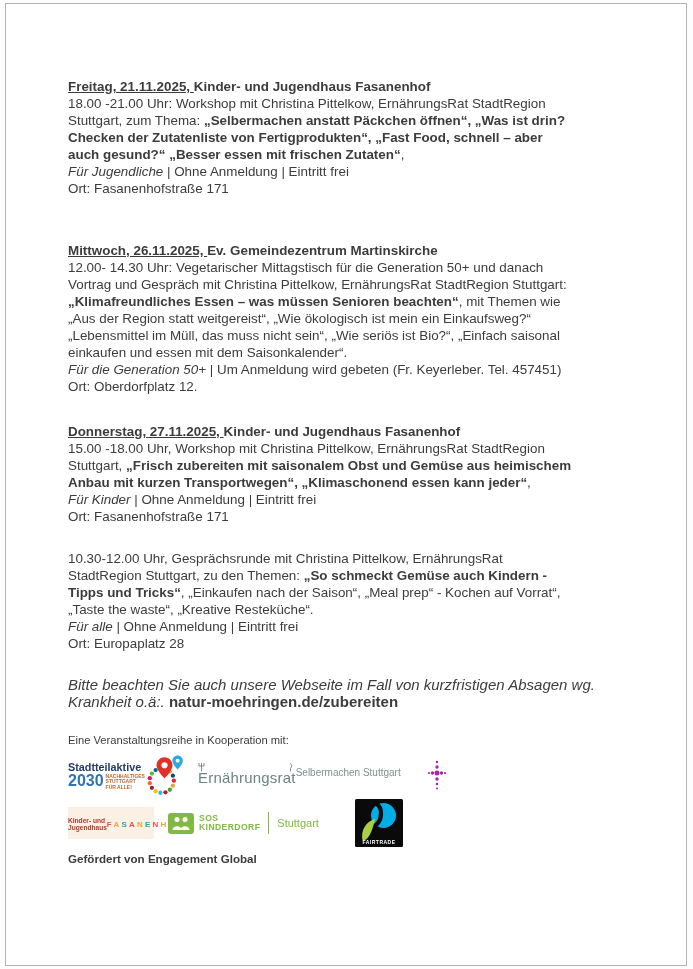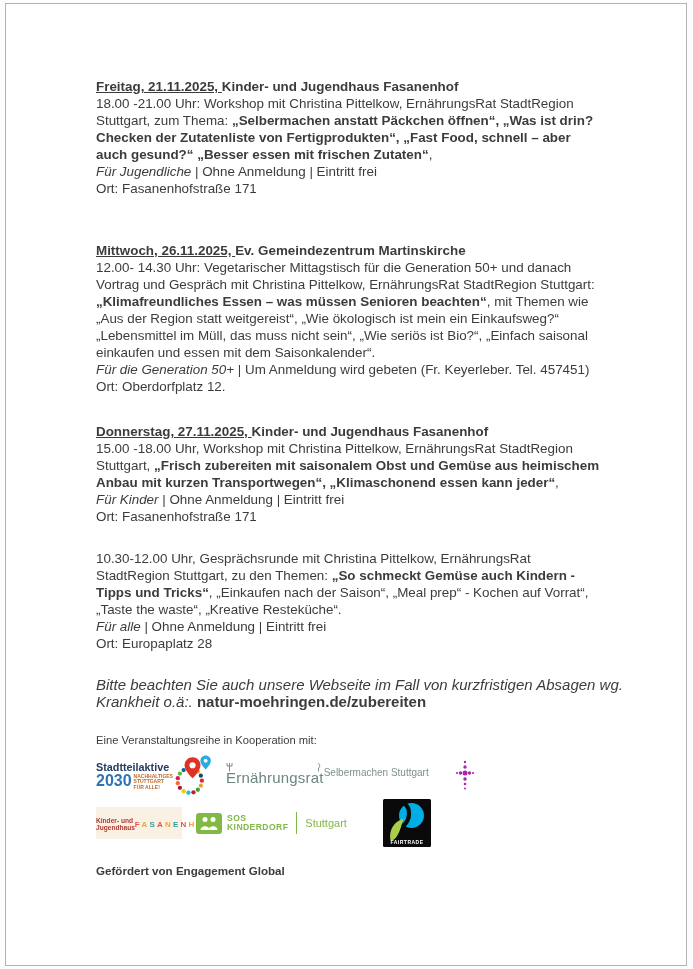--- a/index.html
+++ b/index.html
@@ -5,30 +5,30 @@
   html,body{margin:0;padding:0;}
   body{
     width:693px;height:969px;position:relative;background:#fdfdfd;
     font-family:"Liberation Sans", sans-serif;
     -webkit-font-smoothing:antialiased;
   }
   .page{
     position:absolute;left:5px;top:3px;width:682px;height:963px;
     background:#ffffff;border:1px solid #b3b3b3;box-sizing:border-box;
   }
-  .content{position:absolute;left:90px;top:74px;width:548px;color:#3c3c3c;}
+  .content{position:absolute;left:62px;top:74px;width:548px;color:#3c3c3c;}
   .event{font-size:13.4px;line-height:17px;}
   .event .runline{white-space:pre-wrap;}
   .e1{margin-bottom:45px}.e2{margin-bottom:28px}.e3{margin-bottom:25px}.e4{margin-bottom:24px}
   .note{font-size:15px;line-height:17px;margin-bottom:23px;white-space:pre-wrap;}
   .coop{font-size:11.2px;line-height:14px;margin-bottom:6px;color:#3c3c3c;}
   .logo-row{display:flex;align-items:center;}
   .row1{height:46px;margin-bottom:0px;}
   .row2{height:44px;margin-top:2px;}
-  .funding{font-size:11.6px;font-weight:700;margin-top:19px;color:#3c3c3c;}
+  .funding{font-size:11.6px;font-weight:700;margin-top:7px;color:#3c3c3c;}
 
   
   .logo-sta{display:flex;align-items:center;width:118px;}
   .sta-text{display:flex;flex-direction:column;}
   .sta-l1{font-size:10.8px;font-weight:700;color:#233a63;line-height:11px;}
   .sta-l2row{display:flex;align-items:flex-start;}
   .sta-2030{font-size:16px;font-weight:700;color:#2e74b5;line-height:15px;}
   .sta-tag{display:flex;flex-direction:column;font-size:5px;font-weight:700;color:#c0692b;line-height:5.4px;margin-left:2px;margin-top:1px;}
   .sta-wreath{margin-left:-2px;}
 

